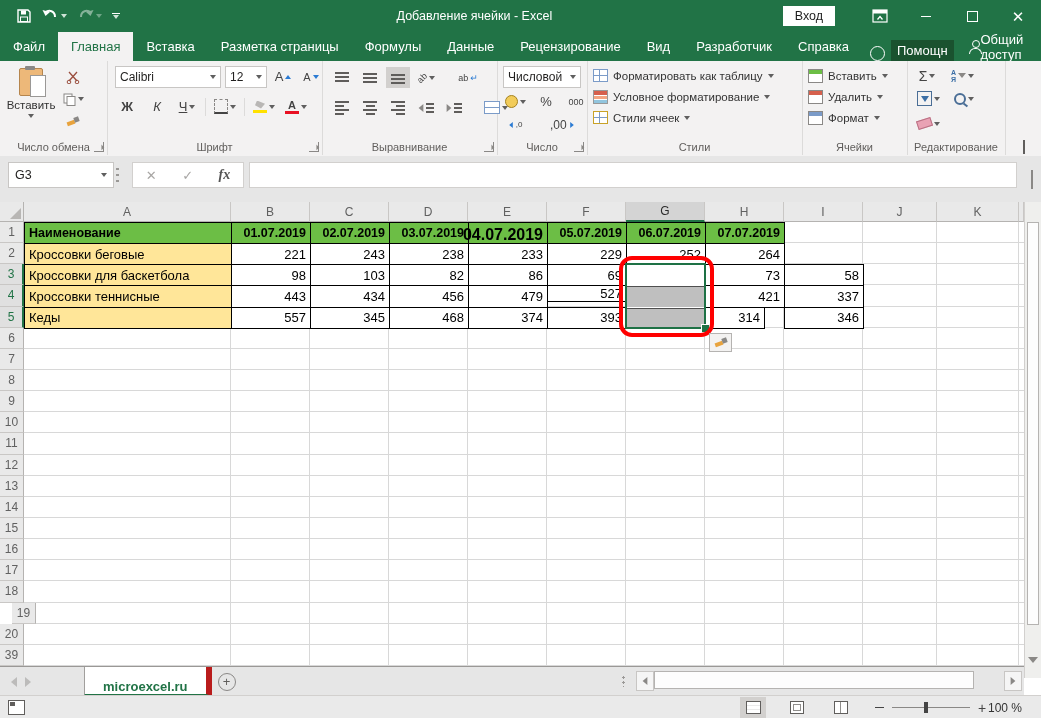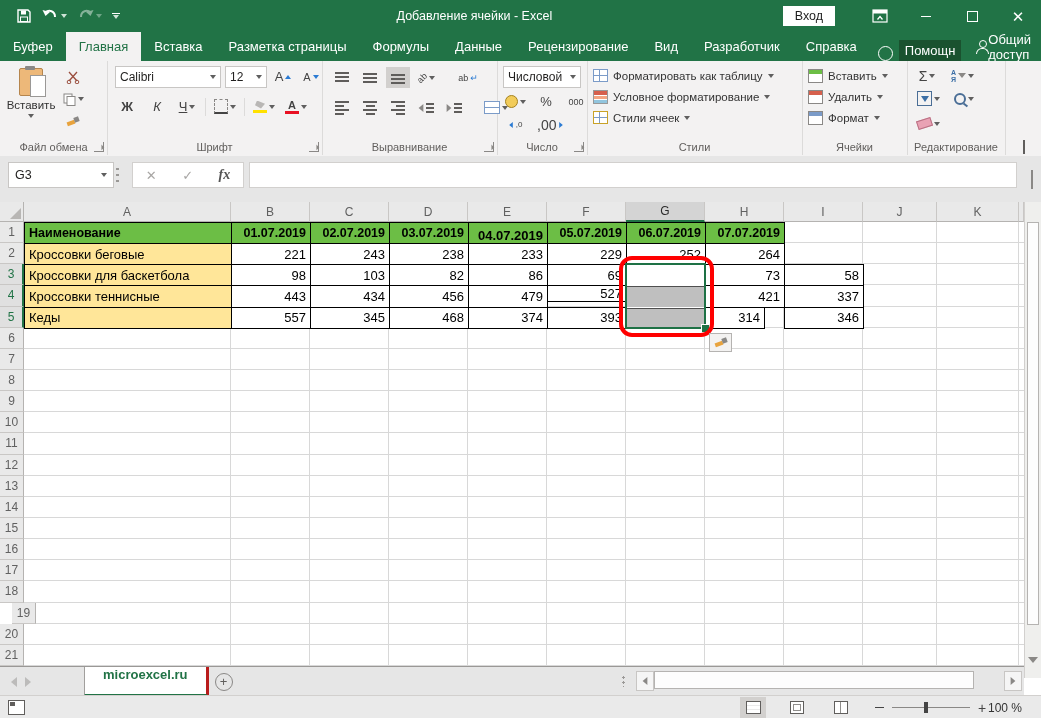--- a/index.html
+++ b/index.html
@@ -111,22 +111,22 @@
            border-left:1px solid #d2d0ce;box-sizing:border-box;}
   .varrow{position:absolute;left:3px;width:10px;height:10px;}
   .tri-up{width:0;height:0;border-left:5px solid transparent;border-right:5px solid transparent;border-bottom:6px solid #8a8886;}
   .tri-down{width:0;height:0;border-left:5px solid transparent;border-right:5px solid transparent;border-top:6px solid #8a8886;}
   .tri-left{width:0;height:0;border-top:5px solid transparent;border-bottom:5px solid transparent;border-right:6px solid #8a8886;}
   .tri-right{width:0;height:0;border-top:5px solid transparent;border-bottom:5px solid transparent;border-left:6px solid #8a8886;}
   .vthumb{position:absolute;left:2px;width:12px;background:#fdfdfd;border:1px solid #b5b3b1;box-sizing:border-box;}
   .sheetbar{position:absolute;left:0;top:666px;width:1024px;height:29px;background:#e6e6e6;
             border-top:1px solid #9a9896;display:flex;align-items:stretch;font-size:13px;}
   .navarr{width:28px;display:flex;align-items:center;justify-content:center;opacity:.45;}
-  .sheettab{margin-left:42px;background:#fff;border-left:1px solid #a19f9d;border-right:3px solid #b91c1c;
-            border-bottom:2px solid #217346;display:flex;align-items:flex-start;padding:0 18px;
+  .sheettab{margin-left:42px;background:#fff;border-left:1px solid #a19f9d;border-right:6px solid #b91c1c;
+            border-bottom:2px solid #217346;display:flex;align-items:flex-end;padding:0 18px;
             color:#217346;font-weight:700;}
   .addsheet{width:30px;display:flex;align-items:center;justify-content:center;}
   .pluscirc{width:16px;height:16px;border:1px solid #8a8886;border-radius:50%;color:#605e5c;
             display:flex;align-items:center;justify-content:center;font-size:13px;line-height:1;}
   .hscroll-left{position:absolute;left:636px;top:671px;width:16px;height:18px;background:#f5f5f5;
             border:1px solid #c8c6c4;display:flex;align-items:center;justify-content:center;}
   .hthumb{position:absolute;left:654px;top:671px;width:320px;height:18px;background:#fdfdfd;border:1px solid #b5b3b1;box-sizing:border-box;}
   .hscroll-right{position:absolute;left:1004px;top:671px;width:16px;height:18px;background:#f5f5f5;
             border:1px solid #c8c6c4;display:flex;align-items:center;justify-content:center;}
   .hdots{position:absolute;left:622px;top:675px;width:3px;height:12px;
@@ -214,21 +214,21 @@
         <span class="max-glyph"></span>
       </div>
     <div class="winbtn">
         <span class="close-glyph">✕</span>
       </div>
   </div>
 </div>
 
 <div class="tabrow">
   <div id="tabs-container" style="display:flex;">
-      <div class="tab">Буфер</div>
+      <div class="tab">Файл</div>
       <div class="tab active">Главная</div>
       <div class="tab">Вставка</div>
       <div class="tab">Разметка страницы</div>
       <div class="tab">Формулы</div>
       <div class="tab">Данные</div>
       <div class="tab">Рецензирование</div>
       <div class="tab">Вид</div>
       <div class="tab">Разработчик</div>
       <div class="tab">Справка</div>
     </div>
@@ -263,21 +263,21 @@
         <svg width="13" height="13" viewBox="0 0 13 13">
             <rect x="1" y="1" width="8" height="9" fill="#fff" stroke="#8a8886"></rect>
             <rect x="4" y="3.5" width="8" height="9" fill="#fff" stroke="#8a8886"></rect>
           </svg>
           <i class="dd"></i>
       </div>
       <div class="minibtn">
         <span class="brushicon"></span>
       </div>
     </div>
-    <div class="glabel">Файл обмена</div>
+    <div class="glabel">Число обмена</div>
     <span class="launcher"></span>
   </div>
 
   <div class="rgroup" style="left:107px;width:215px;">
     <div class="abs" style="left:8px;top:5px;display:flex;gap:4px;">
       <div class="combo" style="width:96px;">
         <span>Calibri</span>
           <i class="dd"></i>
       </div>
       <div class="combo" style="width:32px;">
@@ -427,21 +427,21 @@
       <div class="fbtn">
           <span style="font-size:9px;color:#444;">000</span>
         </div>
     </div>
     <div class="abs" style="left:6px;top:53px;display:flex;align-items:center;gap:8px;">
       <div class="fbtn">
           <span class="tri-left" style="transform:scale(.6);border-right-color:#2b7bd3;"></span>
           <span style="font-size:8px;color:#444;">,0</span>
         </div>
       <div class="fbtn">
-          <span style="font-size:14px;color:#444;">,00</span>
+          <span style="font-size:12px;color:#444;margin-left:13px;">,00</span>
           <span class="tri-right" style="transform:scale(.6);border-left-color:#2b7bd3;"></span>
         </div>
     </div>
     <div class="glabel">Число</div>
     <span class="launcher"></span>
   </div>
 
   <div class="rgroup" style="left:587px;width:215px;">
     <div id="styles-items" class="abs" style="left:0;top:4px;right:0;">
         <div class="stylerow">
@@ -597,26 +597,26 @@
     <div class="rowhdr" style="top: 231.4px; height: 21.14px;">11</div>
     <div class="rowhdr" style="top: 252.5px; height: 21.14px;">12</div>
     <div class="rowhdr" style="top: 273.7px; height: 21.14px;">13</div>
     <div class="rowhdr" style="top: 294.8px; height: 21.14px;">14</div>
     <div class="rowhdr" style="top: 316px; height: 21.14px;">15</div>
     <div class="rowhdr" style="top: 337.1px; height: 21.14px;">16</div>
     <div class="rowhdr" style="top: 358.2px; height: 21.14px;">17</div>
     <div class="rowhdr" style="top: 379.4px; height: 21.14px;">18</div>
     <div class="rowhdr" style="top: 400.5px; height: 21.14px; margin-left: 12px;">19</div>
     <div class="rowhdr" style="top: 421.7px; height: 21.14px;">20</div>
-    <div class="rowhdr" style="top: 442.8px; height: 21.14px;">21</div>
+    <div class="rowhdr" style="top: 442.8px; height: 21.14px;">39</div>
     <div class="tcell green" style="left: 24px; top: 20px; width: 208px; height: 22.14px; font-size: 12.5px;">Наименование</div>
     <div class="tcell green num" style="left: 231px; top: 20px; width: 80px; height: 22.14px; font-size: 12.5px;">01.07.2019</div>
     <div class="tcell green num" style="left: 310px; top: 20px; width: 80px; height: 22.14px; font-size: 12.5px;">02.07.2019</div>
     <div class="tcell green num" style="left: 389px; top: 20px; width: 80px; height: 22.14px; font-size: 12.5px;">03.07.2019</div>
-    <div class="tcell green num" style="left: 468px; top: 20px; width: 80px; height: 26px; font-size: 13px; text-align: center;">04.07.2019</div>
+    <div class="tcell green num" style="left: 468px; top: 20px; width: 80px; height: 26px; font-size: 16px; text-align: center;">04.07.2019</div>
     <div class="tcell green num" style="left: 547px; top: 20px; width: 80px; height: 22.14px; font-size: 12.5px;">05.07.2019</div>
     <div class="tcell green num" style="left: 626px; top: 20px; width: 80px; height: 22.14px; font-size: 12.5px;">06.07.2019</div>
     <div class="tcell green num" style="left: 705px; top: 20px; width: 80px; height: 22.14px; font-size: 12.5px;">07.07.2019</div>
     <div class="tcell name" style="left: 24px; top: 41.1px; width: 208px; height: 22.14px;">Кроссовки беговые</div>
     <div class="tcell num" style="left: 231px; top: 41.1px; width: 80px; height: 22.14px;">221</div>
     <div class="tcell num" style="left: 310px; top: 41.1px; width: 80px; height: 22.14px;">243</div>
     <div class="tcell num" style="left: 389px; top: 41.1px; width: 80px; height: 22.14px;">238</div>
     <div class="tcell num" style="left: 468px; top: 41.1px; width: 80px; height: 22.14px;">233</div>
     <div class="tcell num" style="left: 547px; top: 41.1px; width: 80px; height: 22.14px;">229</div>
     <div class="tcell num" style="left: 626px; top: 41.1px; width: 80px; height: 22.14px;">252</div>

